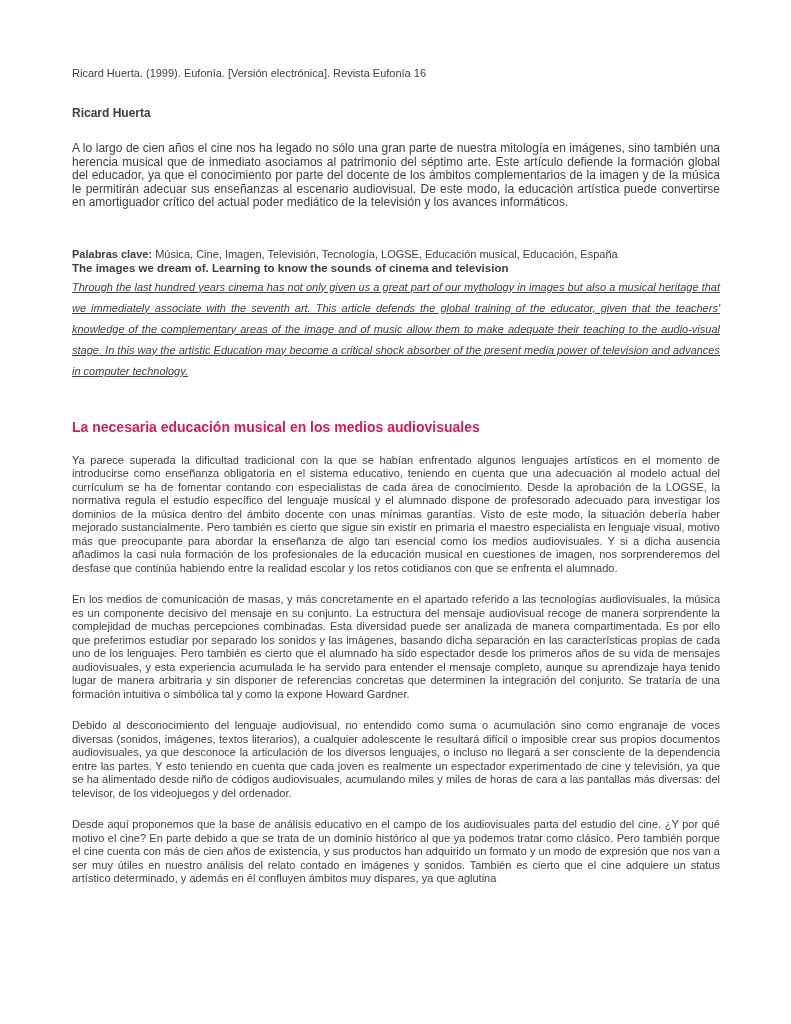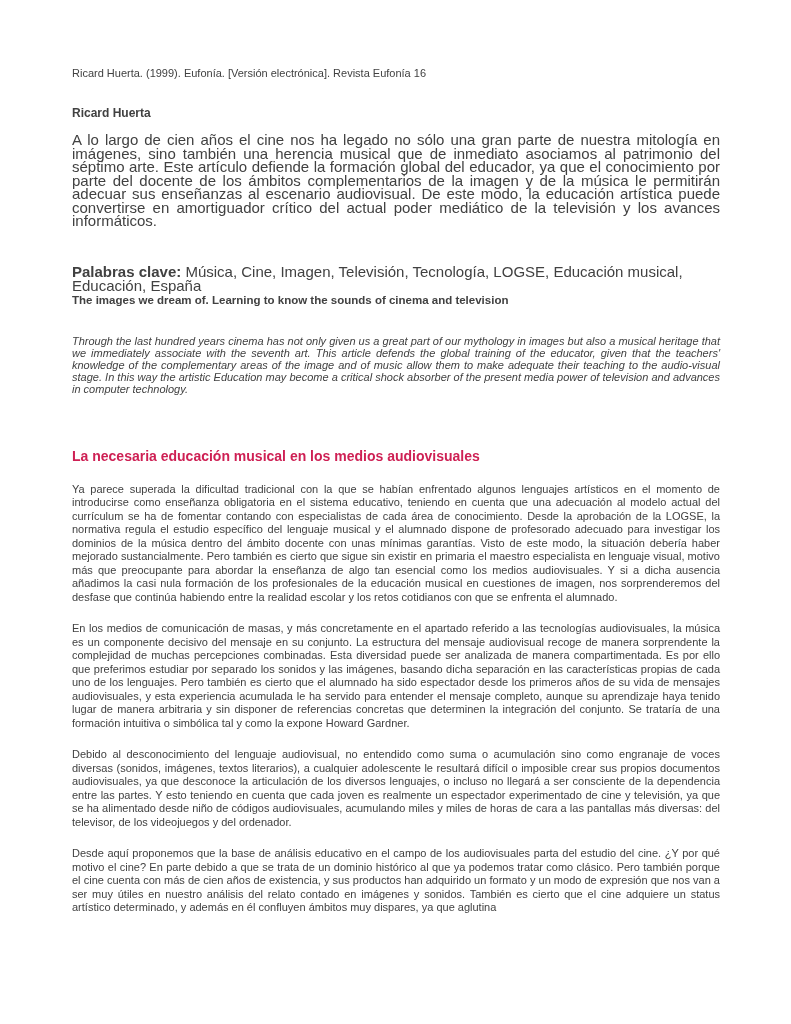--- a/index.html
+++ b/index.html
@@ -30,45 +30,46 @@
     color: var(--accent, #ce2054);
     text-align: justify;
   }
   .author {
     margin-top: 26px;
     font-size: 12px;
     line-height: 14px;
     font-weight: bold;
   }
   .abstract-es {
-    margin-top: 13px;
-    font-size: 15px;
+    margin-top: 22px;
+    font-size: 12px;
     line-height: 13.5px;
     text-align: justify;
   }
   .keywords {
     margin-top: 37px;
-    font-size: 15px;
+    font-size: 11px;
     line-height: 14px;
   }
   .kw-label { font-weight: bold; }
   .title-en {
     font-size: 11.5px;
     line-height: 14px;
     font-weight: bold;
   }
   .abstract-en {
-    margin-top: 28px;
+    margin-top: 2px;
     font-size: 11px;
-    line-height: 12px;
+    line-height: 21px;
     font-style: italic;
     text-align: justify;
+    text-decoration: underline;
   }
   .section-heading {
-    margin-top: 52px;
+    margin-top: 36px;
     font-size: 14px;
     line-height: 18px;
     font-weight: bold;
     color: var(--accent, #ce2054);
   }
   .body-para {
     margin-top: 18px;
     font-size: 11px;
     line-height: 13.5px;
     text-align: justify;

